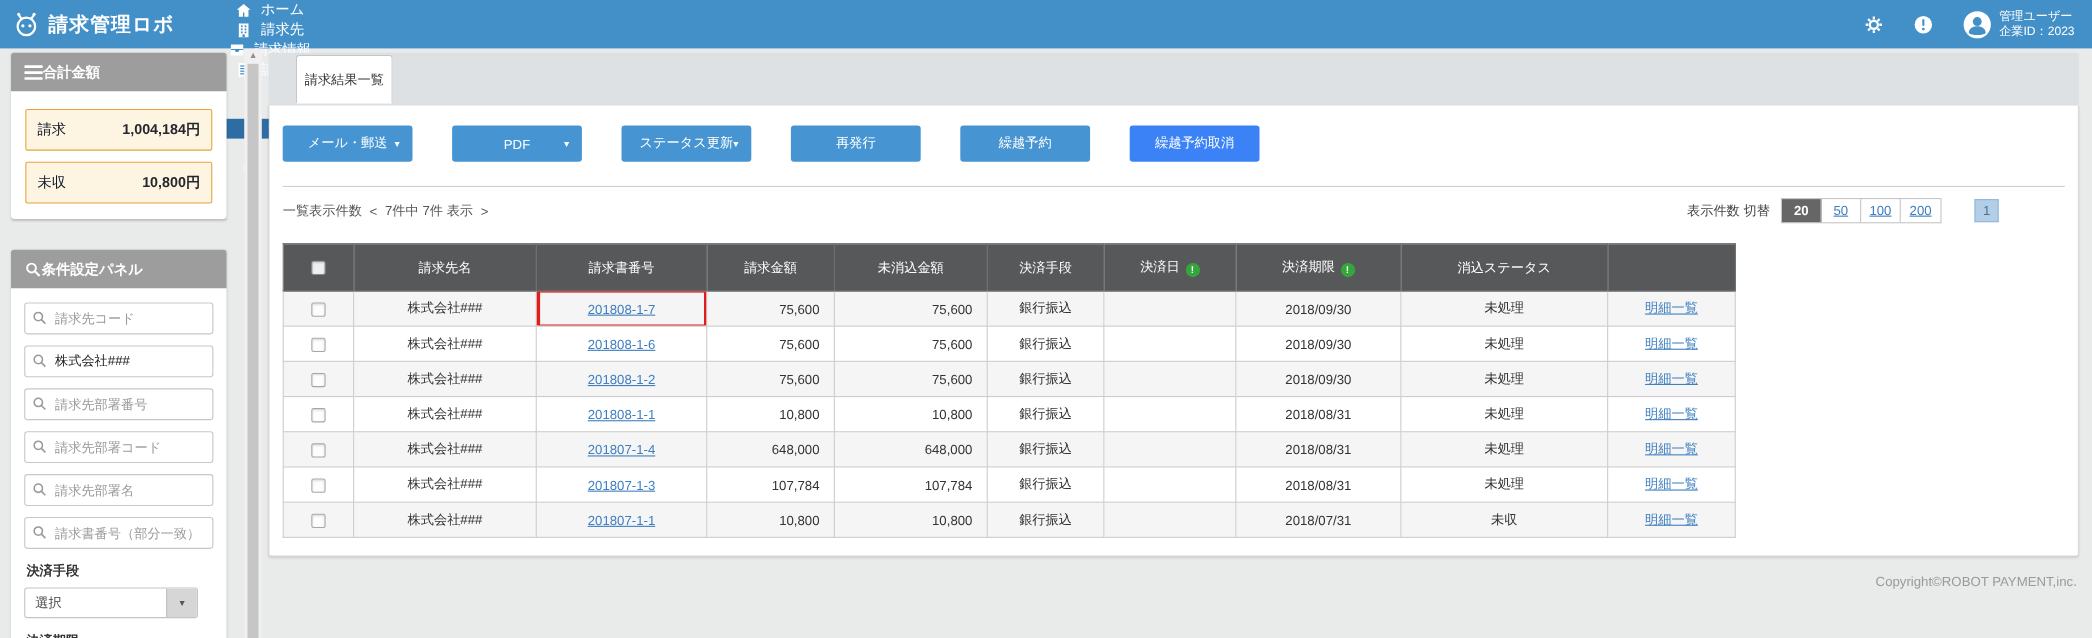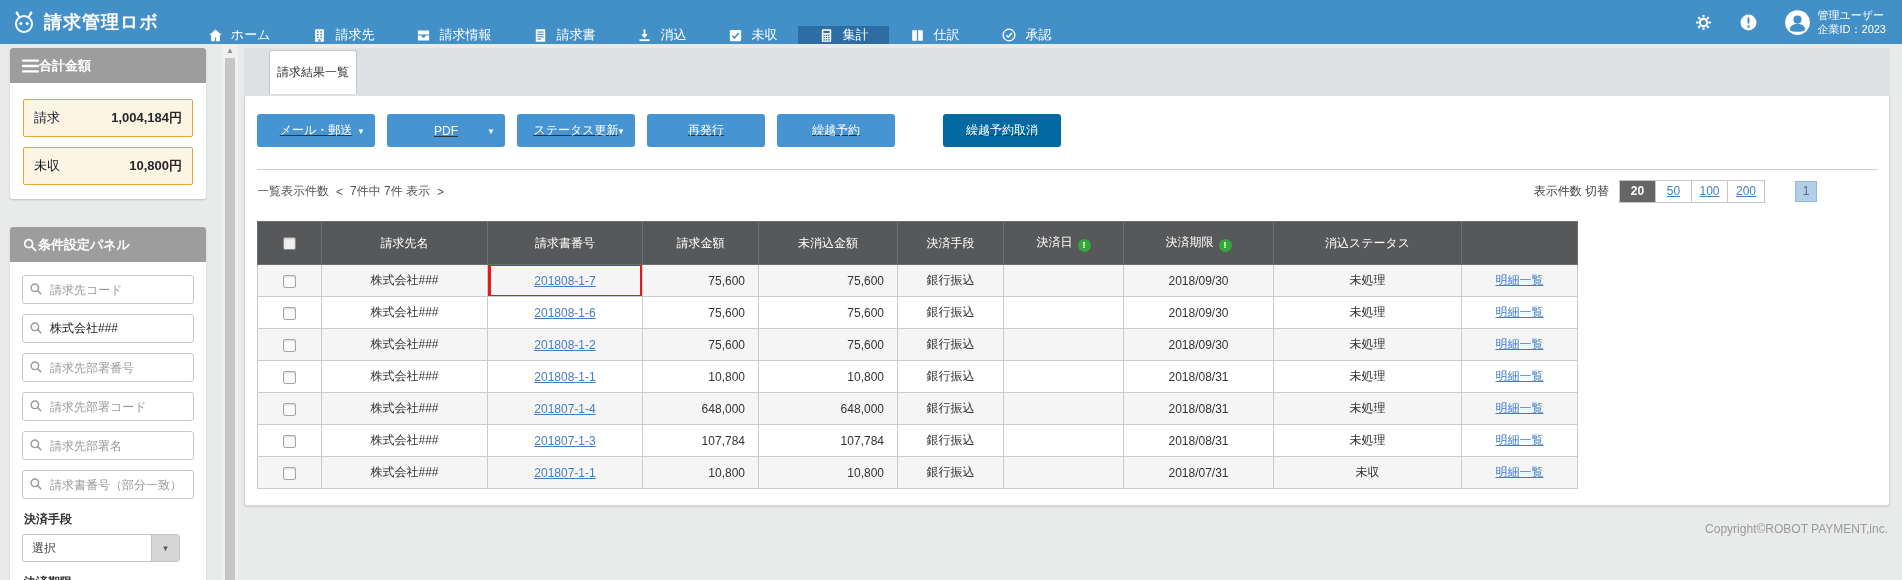--- a/index.html
+++ b/index.html
@@ -8,21 +8,21 @@
     width:1902px; height:580px; overflow:hidden;
     background:#e9eaea;
     font-family:"Liberation Sans","DejaVu Sans",sans-serif;
     font-size:12px; color:#333;
   }
   
   .topnav { height:44px; background:#4390c9; display:flex; align-items:stretch; }
   .brand { display:flex; align-items:center; gap:8px; padding:0 16px 0 12px; color:#fff;
            font-size:18px; font-weight:bold; letter-spacing:1px; }
   .brand-ico svg { display:block; }
-  .nav-items { display:flex; align-items:flex-end; margin-left:12px; }
+  .nav-items { display:flex; align-items:center; margin-left:12px;flex-direction:column; }
   .nav-item { display:flex; align-items:center; gap:8px; padding:0 21px; color:#fff;
               font-size:13px; cursor:pointer; }
   .nav-item.active { background:#2e6da4; }
   .nav-ico svg { display:block; }
   .nav-right { margin-left:auto; display:flex; align-items:center; gap:26px; padding-right:16px; }
   .nav-tool { display:block; cursor:pointer; }
   .nav-tool svg { display:block; }
   .user { display:flex; align-items:center; gap:7px; cursor:pointer; }
   .avatar svg { display:block; }
   .user-text { color:#fff; font-size:11px; line-height:1.3; }
@@ -63,26 +63,26 @@
   .vscroll .thumb { position:absolute; top:14px; bottom:0; left:3px; right:3px; background:#c6c6c6; }
   
   .main { flex:1; margin:4px 12px 0 6px; min-width:0; }
   .tabstrip { height:48px; background:#dde1e4; border-radius:3px 3px 0 0;
               display:flex; align-items:center; padding-left:25px; }
   .tab { width:88px; height:44px; background:#fff; border:1px solid #c6c6c6; border-bottom:none;
          border-radius:3px 3px 0 0; display:flex; align-items:center; justify-content:center;
          font-size:12px; color:#333; cursor:pointer; }
   .panel { background:#fff; border:1px solid #d9d9d9; border-top:none;
            border-radius:0 0 3px 3px; padding:18px 12px 16px; box-shadow:0 1px 2px rgba(0,0,0,.12); }
-  .btn-row { display:flex; gap:12px;text-decoration:underline; }
+  .btn-row { display:flex; gap:36px; }
   .act-btn { width:118px; height:33px; border:none; border-radius:3px; color:#fff; font-size:12px;
              display:flex; align-items:center; justify-content:center; position:relative;
              font-family:inherit; cursor:pointer; }
   .act-btn.blue { background:#4695d2; }
-  .act-btn.gray { background:#0369a1;margin-left:36px; }
+  .act-btn.gray { background:#3b82f6; }
   .act-btn .caret { position:absolute; right:10px; top:50%; transform:translateY(-50%); font-size:8px; }
   .hline { border-top:1px solid #cfcfcf; margin-top:22px; }
   .meta-row { display:flex; align-items:center; justify-content:space-between; margin-top:10px;
               font-size:12px; color:#555; }
   .list-info { display:flex; align-items:center; gap:7px; }
   .pagesize { display:flex; align-items:center; margin-right:60px; }
   .pg-label { margin-right:10px; color:#444; }
   .pg-group { display:flex; border:1px solid #c6c6c6; background:#fff; }
   .pg-opt { min-width:36px; height:21px; line-height:21px; text-align:center; padding:0 3px;
             color:#3f7fbf; text-decoration:underline; border-right:1px solid #c6c6c6;

